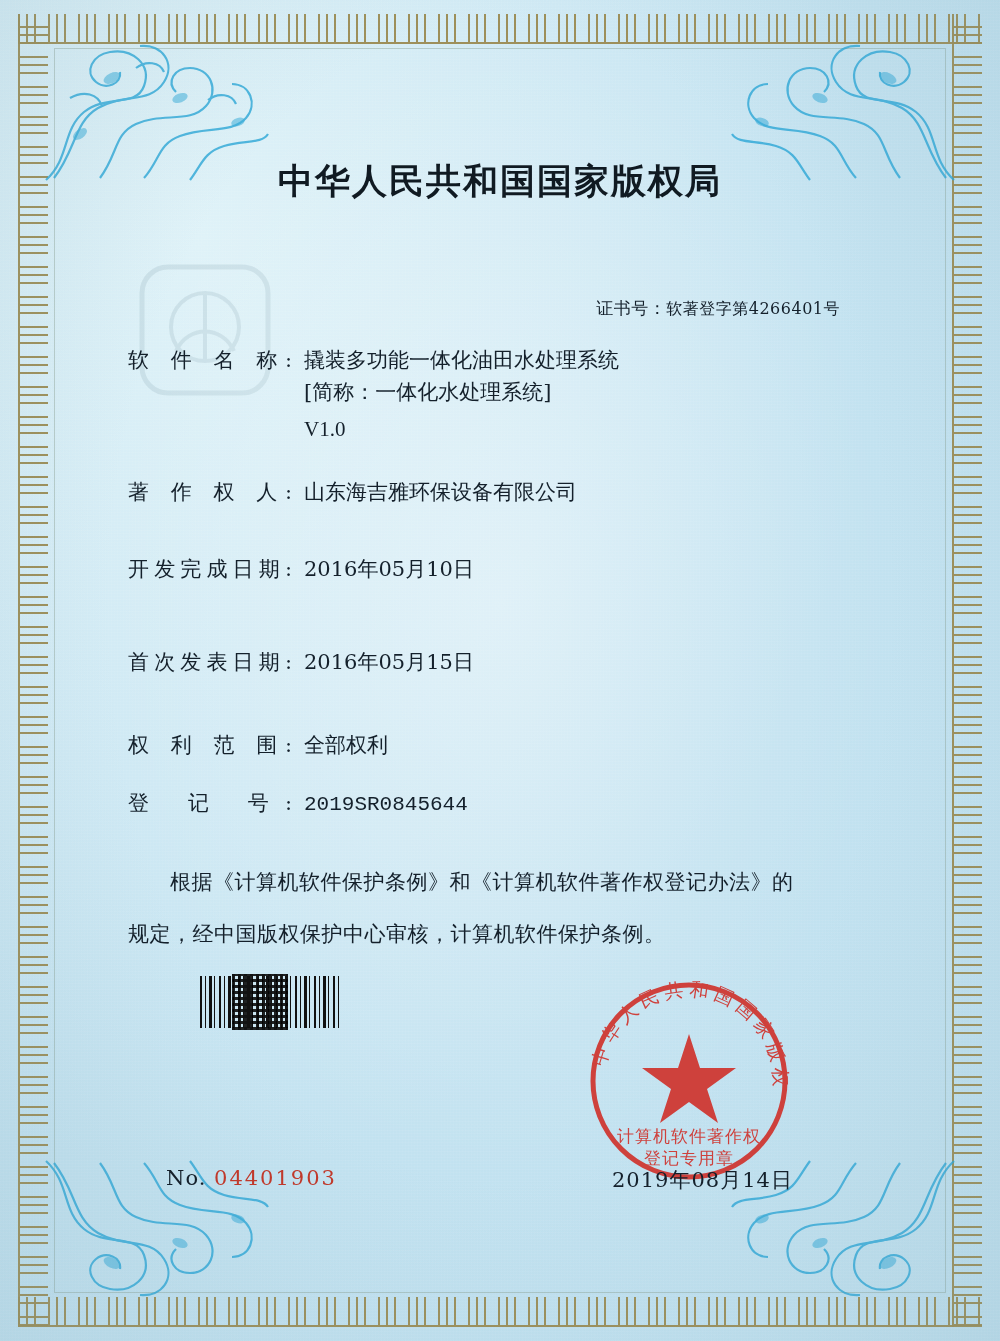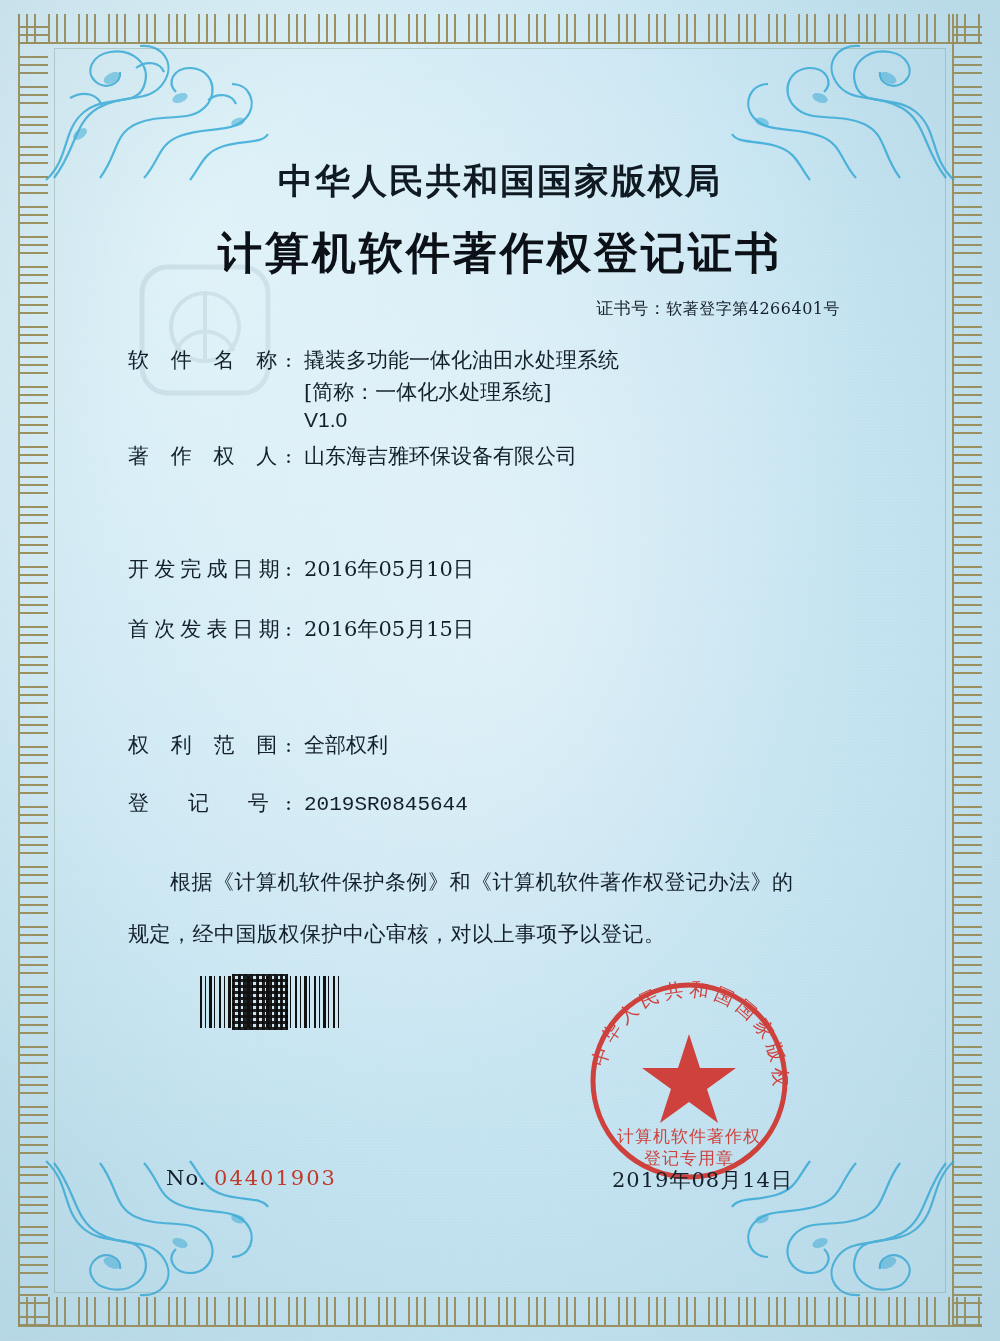--- a/index.html
+++ b/index.html
@@ -178,23 +178,23 @@
   .multi-line {
     position: absolute;
     left: 304px;
     font-size: 21px;
     line-height: 32px;
     white-space: nowrap;
     text-align: right;
   }
 
   .r-soft { top: 336px; }
-  .r-owner { top: 432px; }
+  .r-owner { top: 468px; }
   .r-dev { top: 545px; }
-  .r-pub { top: 605px; text-decoration: underline; }
+  .r-pub { top: 638px; text-decoration: underline; }
   .r-way { top: 663px; }
   .r-scope { top: 721px; }
   .r-reg { top: 779px; }
 
   .para {
     position: absolute;
     left: 128px;
     width: 760px;
     font-size: 21px;
     line-height: 52px;
@@ -348,31 +348,30 @@
       <path d="M46,96 C58,70 92,70 104,96" fill="none" stroke="#6f8f9c" stroke-width="4"></path>
       <path d="M75,38 L75,106" stroke="#6f8f9c" stroke-width="4"></path>
     </svg>
   </div>
 
   <div class="vignette"></div>
 
   <div class="content">
 
     <div class="title-1">中华人民共和国国家版权局</div>
-    <div class="title-2">计算机软件著作权登记证书</div>
 
     <div class="cert-no">
       <span>证书号：</span><span style="font-size:16px">软著登字第4266401号</span>
     </div>
 
     <div class="field-row r-soft">
       <span class="field-label spread">软 件 名 称:</span><span class="field-value">撬装多功能一体化油田水处理系统</span>
     </div>
     <div class="multi-line" style="top:368px">[简称：一体化水处理系统]</div>
-    <div class="multi-line" style="top:396px; font-family:Liberation Sans, sans-serif;">V1.0</div>
+    <div class="multi-line" style="top:405px; font-family:Liberation Serif, serif;">V1.0</div>
 
     <div class="field-row r-owner">
       <span class="field-label spread">著 作 权 人:</span><span class="field-value">山东海吉雅环保设备有限公司</span>
     </div>
 
     <div class="field-row r-dev">
       <span class="field-label spread">开发完成日期:</span><span class="field-value">2016年05月10日</span>
     </div>
 
     <div class="field-row r-pub">
@@ -383,21 +382,21 @@
     <div class="field-row r-scope">
       <span class="field-label spread">权 利 范 围:</span><span class="field-value">全部权利</span>
     </div>
 
     <div class="field-row r-reg">
       <span class="field-label spread">登 记 号:</span><span class="field-value" style="font-family:Liberation Mono, monospace;">2019SR0845644</span>
     </div>
 
     <div class="para">
       <div>根据《计算机软件保护条例》和《计算机软件著作权登记办法》的</div>
-      <div style="text-indent:0">规定，经中国版权保护中心审核，对以上事项予以登记。</div>
+      <div style="text-indent:0">规定，经中国版权保护中心审核，计算机软件保护条例。</div>
     </div>
 
     <div class="barcode"></div>
     <div class="qr"></div>
 
     <div class="seal">
       <svg viewBox="0 0 222 222" xmlns="http://www.w3.org/2000/svg">
         <defs>
           <path id="arcpath" d="M 26,111 A 85,85 0 0 1 196,111"></path>
         </defs>

